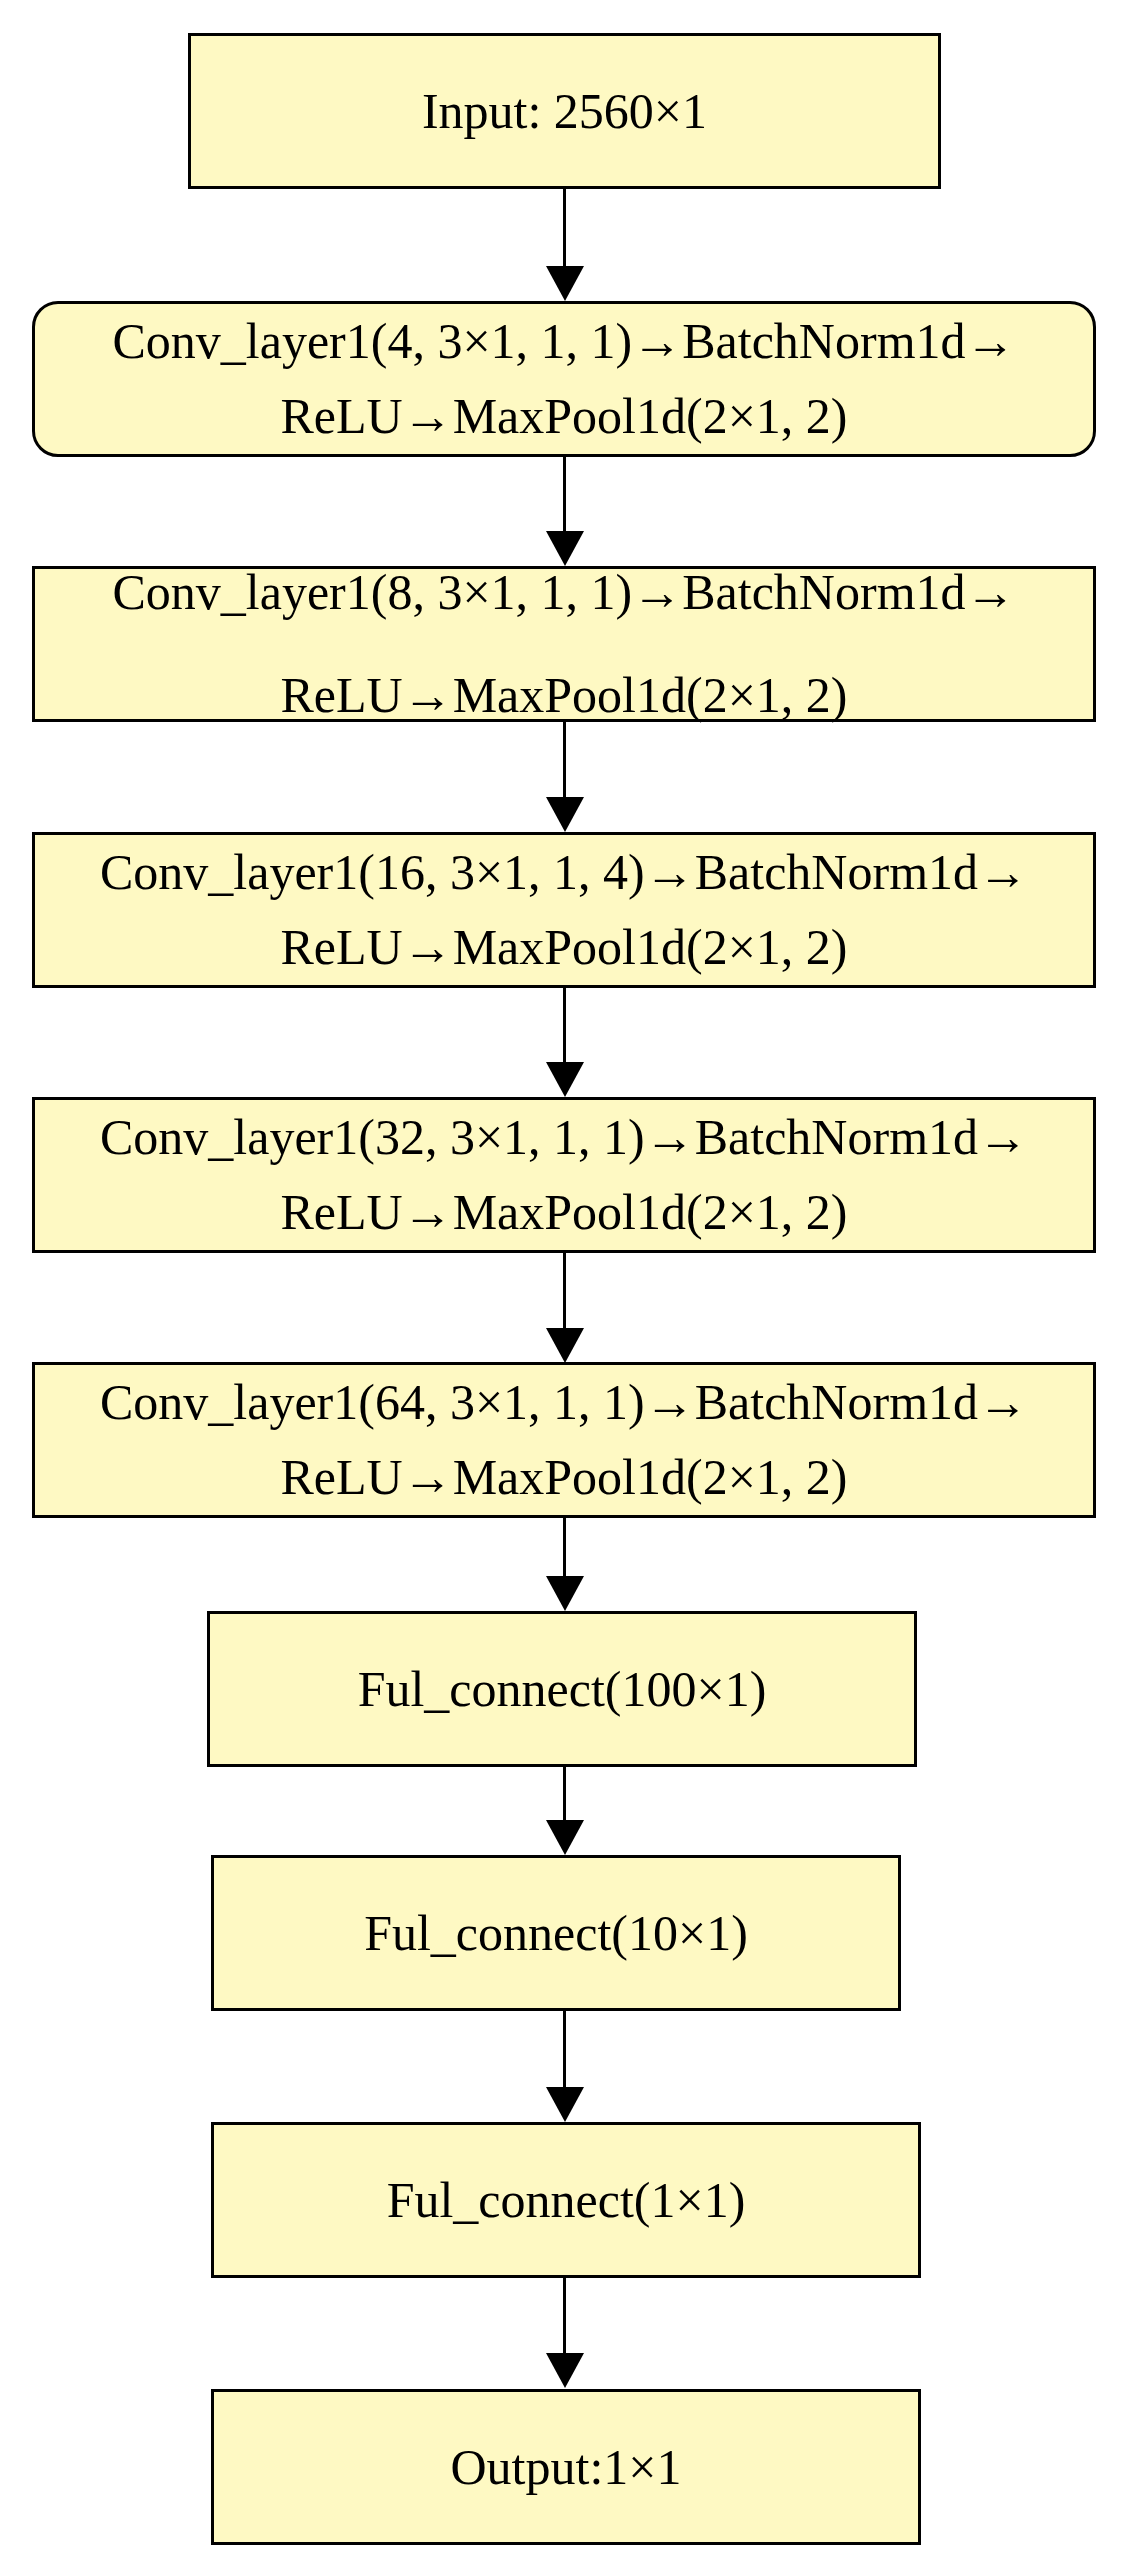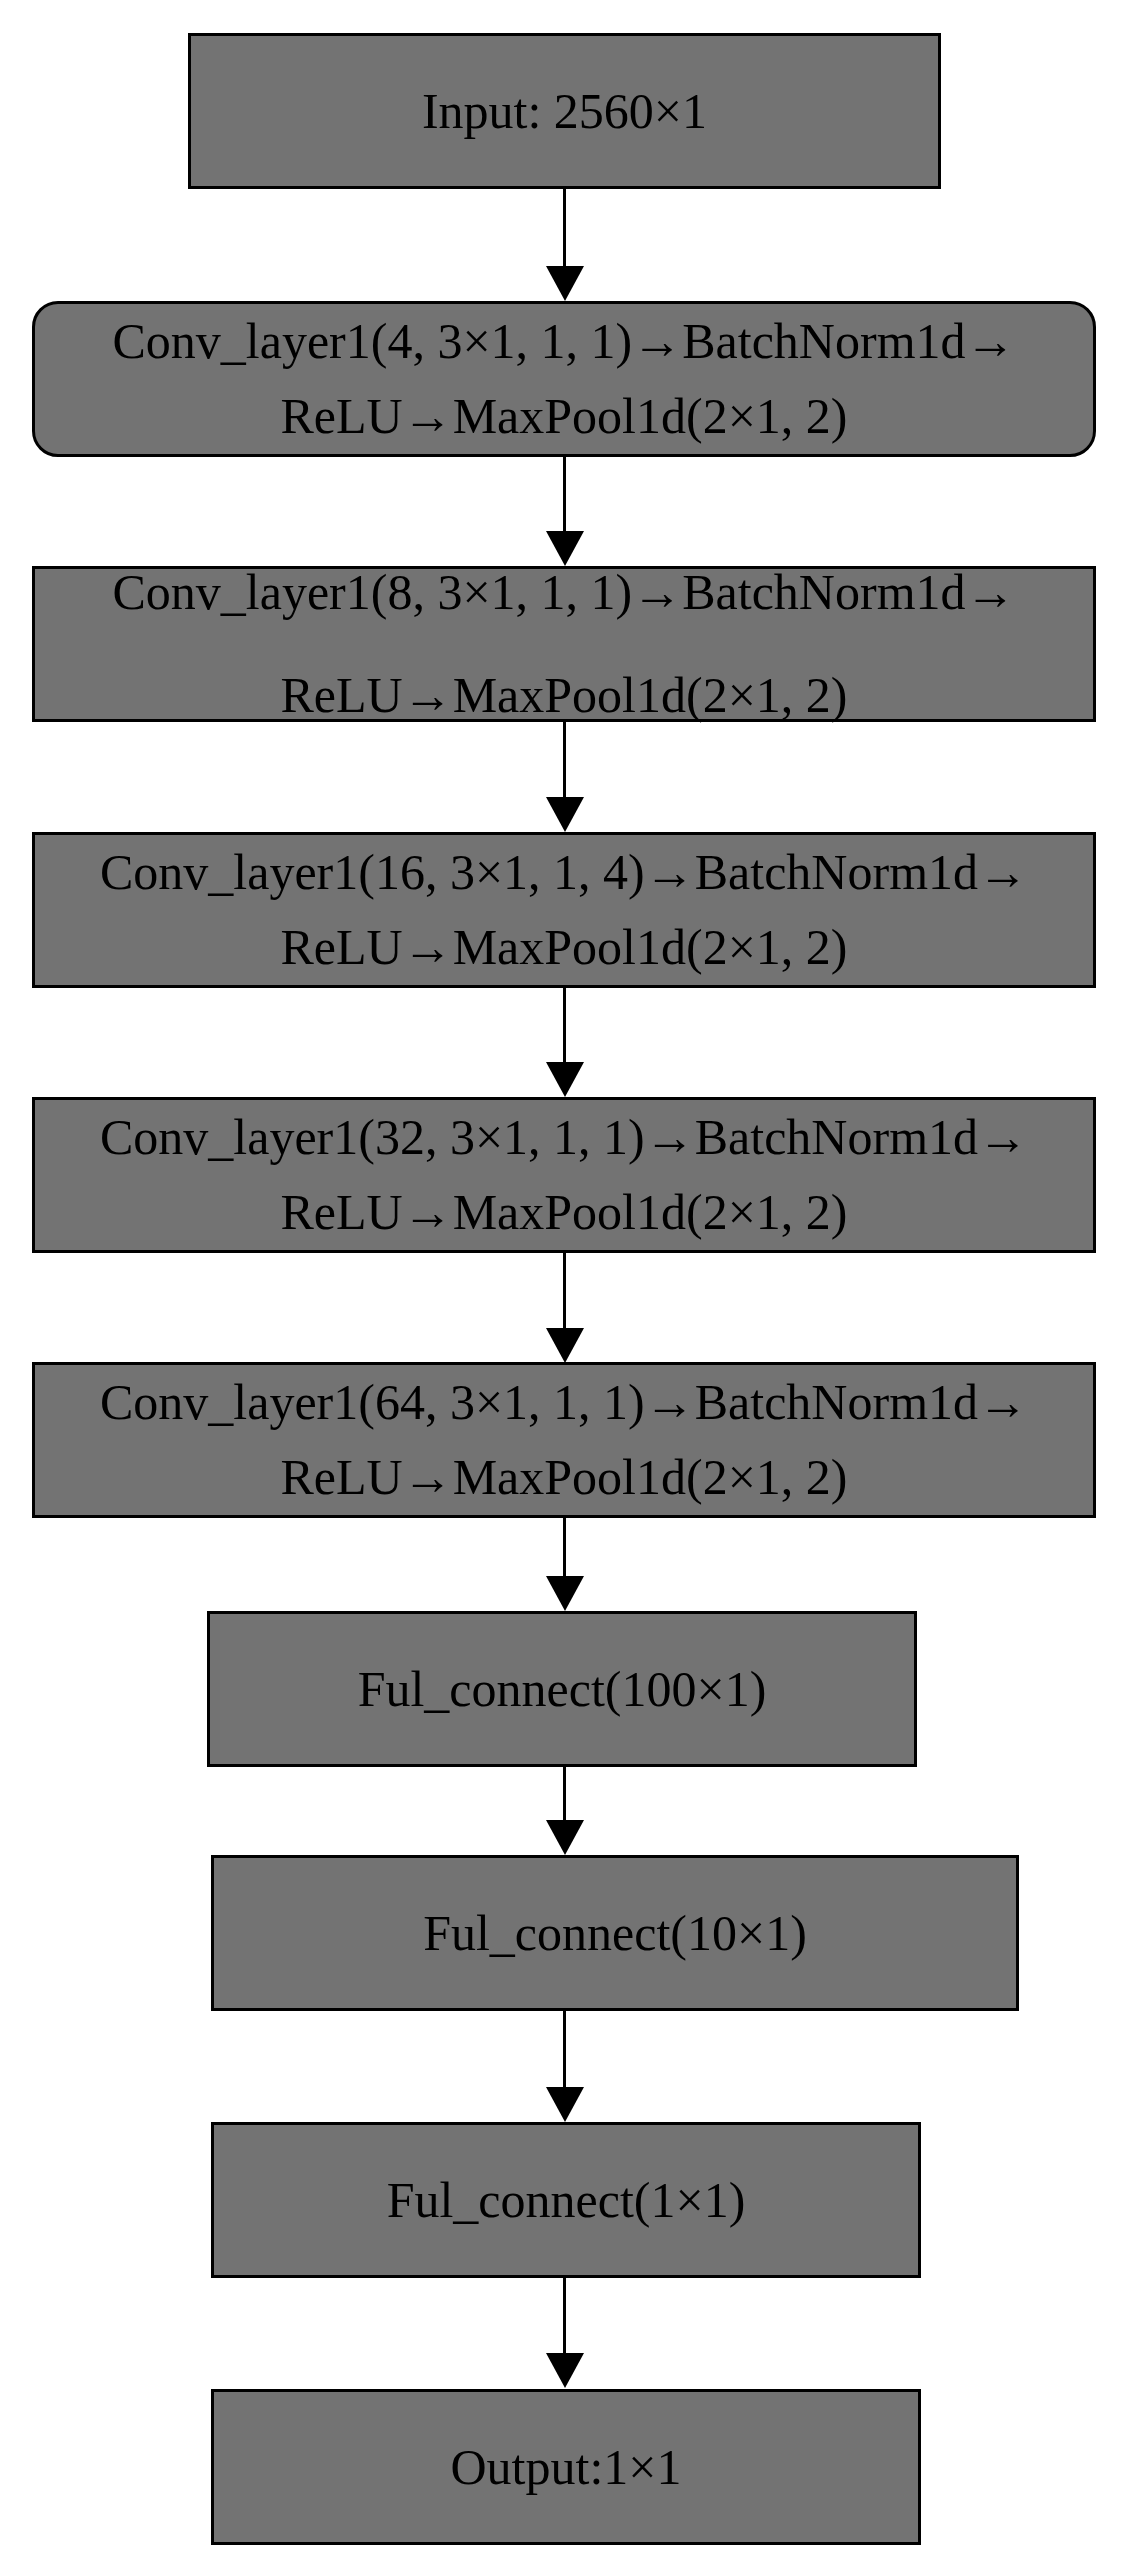--- a/index.html
+++ b/index.html
@@ -13,21 +13,21 @@
     height: 2576px;
     background: #ffffff;
     font-family: "Liberation Serif", "DejaVu Serif", serif;
     color: #000000;
     overflow: hidden;
   }
   .node {
     position: absolute;
     box-sizing: border-box;
     border: 3px solid #000000;
-    background: #737373;
+    background: #fef9c3;
     display: flex;
     flex-direction: column;
     align-items: center;
     justify-content: center;
     text-align: center;
   }
   .node .line {
     display: block;
     font-size: 50px;
     line-height: 75px;
@@ -122,21 +122,21 @@
 
   <div class="node" style="left:207px; top:1611px; width:710px; height:156px;">
     <span class="line">Ful_connect(100×1)</span>
   </div>
 
   <div class="arrow" style="left:546px; top:1767px; height:88px;">
     <div class="shaft"></div>
     <div class="head"></div>
   </div>
 
-  <div class="node" style="left:211px; top:1855px; width:808px; height:156px;text-align:center;">
+  <div class="node" style="left:211px; top:1855px; width:690px; height:156px;text-align:center;">
     <span class="line">Ful_connect(10×1)</span>
   </div>
 
   <div class="arrow" style="left:546px; top:2011px; height:111px;">
     <div class="shaft"></div>
     <div class="head"></div>
   </div>
 
   <div class="node" style="left:211px; top:2122px; width:710px; height:156px;">
     <span class="line">Ful_connect(1×1)</span>

